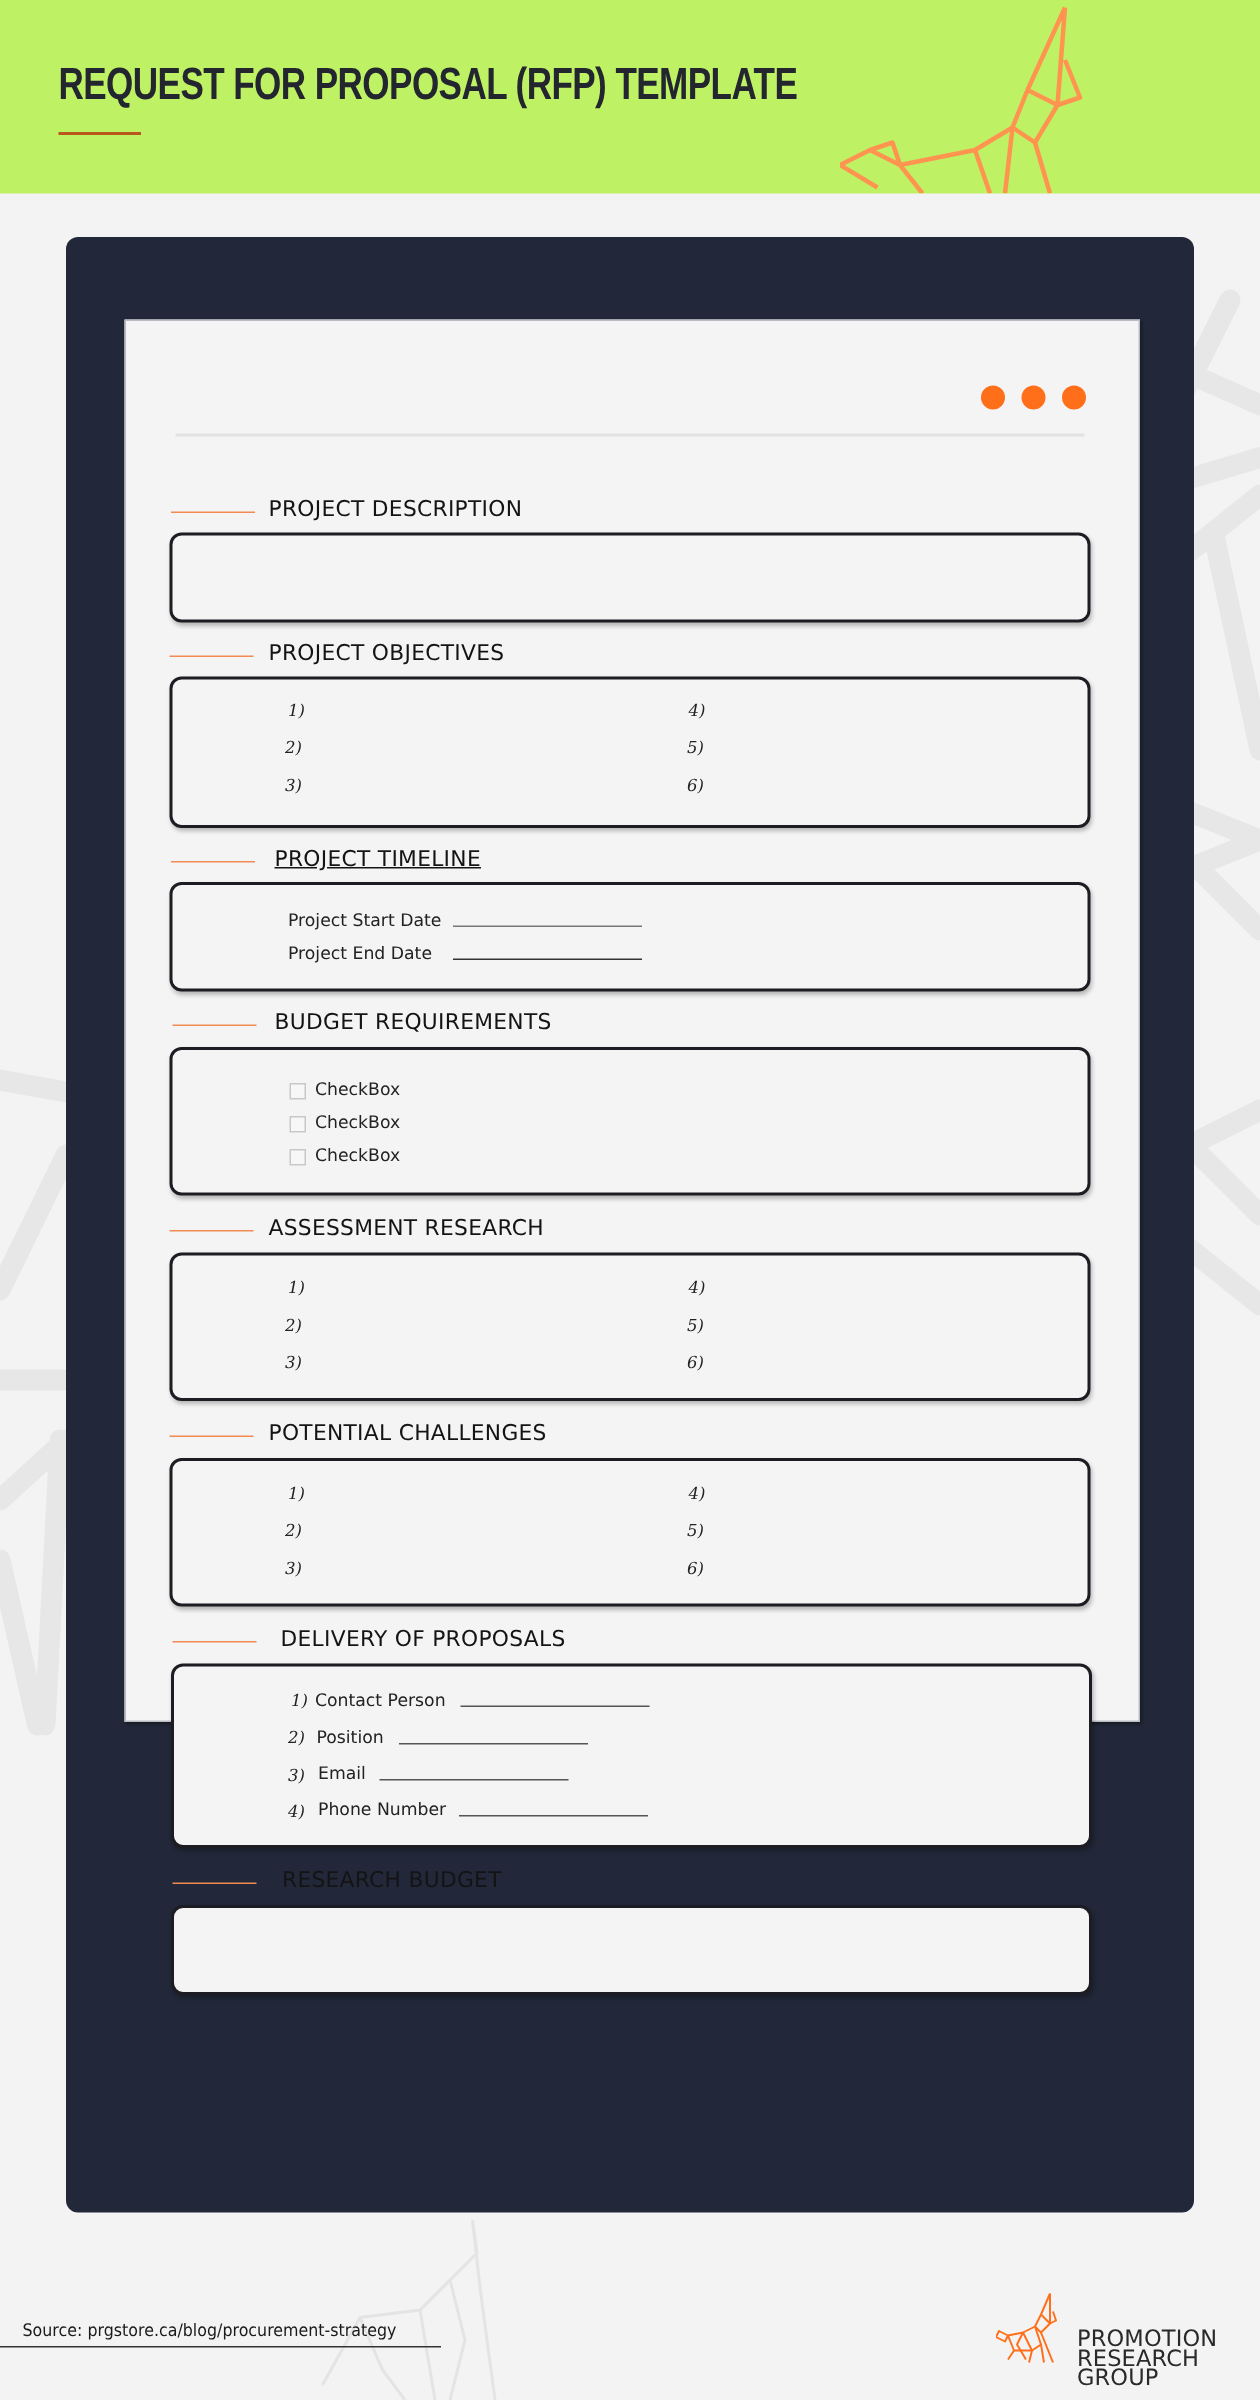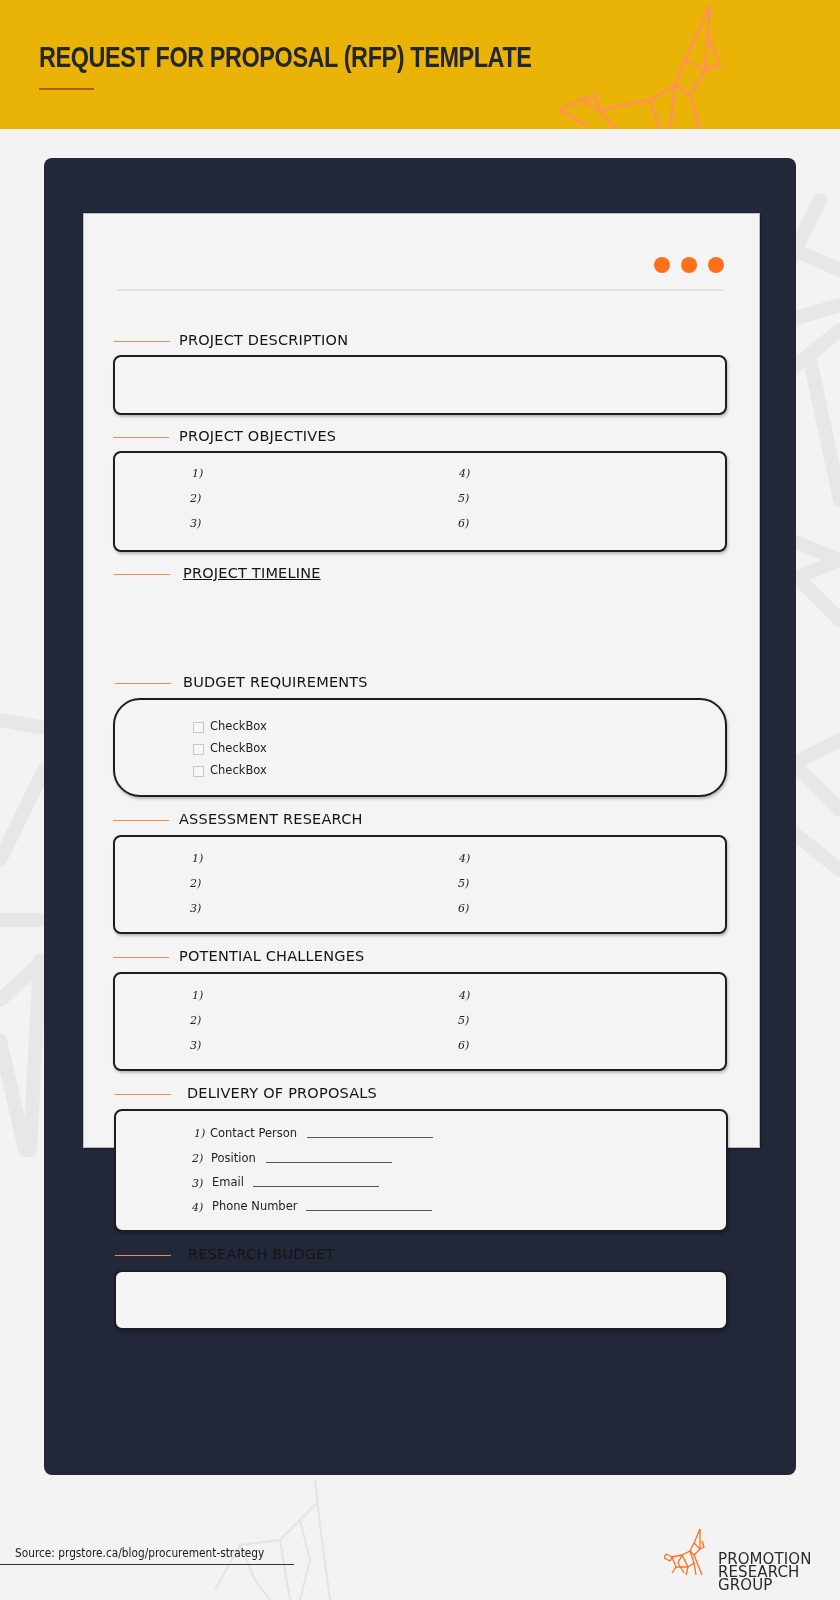--- a/index.html
+++ b/index.html
@@ -8,21 +8,21 @@
     position: relative;
     background: #f3f3f3;
     font-family: "DejaVu Sans", sans-serif;
     color: #1a1a1a;
     overflow: hidden;
   }
   .bg-deco { position: absolute; left: 0; top: 0; width: 840px; height: 1600px; pointer-events: none; }
 
   .header {
     position: absolute; left: 0; top: 0; width: 840px; height: 129px;
-    background: #eab308;
+    background: #bef264;
     overflow: hidden;
   }
   .header-title {
     position: absolute; left: 39px; top: 40px;
     font-family: "Liberation Sans", sans-serif;
     font-weight: bold;
     font-size: 30px;
     letter-spacing: -0.5px;
     color: #23262e;
     transform: scaleX(0.78);
@@ -177,24 +177,30 @@
     <span class="num" style="left:77px; top:14px;">1)</span>
     <span class="num" style="left:75px; top:39px;">2)</span>
     <span class="num" style="left:75px; top:64px;">3)</span>
     <span class="num" style="left:344px; top:14px;">4)</span>
     <span class="num" style="left:343px; top:39px;">5)</span>
     <span class="num" style="left:343px; top:64px;">6)</span>
   </div>
 
   <div class="section-line" style="left:30px; top:360px;"></div>
   <div class="section-label" style="left:99px; top:351px;text-decoration:underline;">PROJECT TIMELINE</div>
+  <div class="box" style="left:29px; top:374px; width:614px; height:73px;">
+    <span class="field-label" style="left:77px; top:16px;">Project Start Date</span>
+    <div class="field-line" style="left:187px; top:27px; width:126px; background:#777;"></div>
+    <span class="field-label" style="left:77px; top:38px;">Project End Date</span>
+    <div class="field-line" style="left:187px; top:49px; width:126px;"></div>
+  </div>
 
   <div class="section-line" style="left:31px; top:469px;"></div>
   <div class="section-label" style="left:99px; top:460px;">BUDGET REQUIREMENTS</div>
-  <div class="box" style="left:29px; top:484px; width:614px; height:99px;border-radius:27px;">
+  <div class="box" style="left:29px; top:484px; width:614px; height:99px;">
     <div class="checkbox" style="left:78px; top:22px;"></div>
     <span class="field-label" style="left:95px; top:19px;">CheckBox</span>
     <div class="checkbox" style="left:78px; top:44px;"></div>
     <span class="field-label" style="left:95px; top:41px;">CheckBox</span>
     <div class="checkbox" style="left:78px; top:66px;"></div>
     <span class="field-label" style="left:95px; top:63px;">CheckBox</span>
   </div>
 
   <div class="section-line" style="left:29px; top:606px;"></div>
   <div class="section-label" style="left:95px; top:597px;">ASSESSMENT RESEARCH</div>

